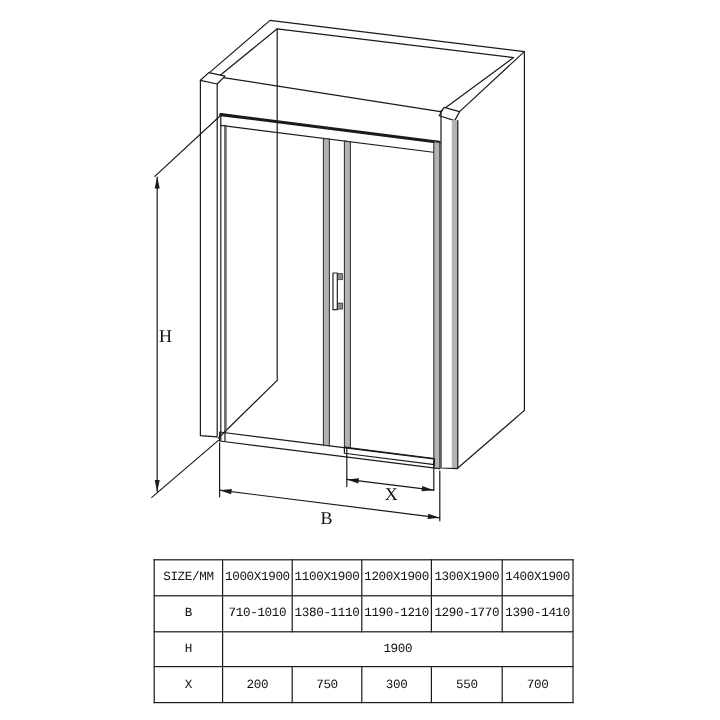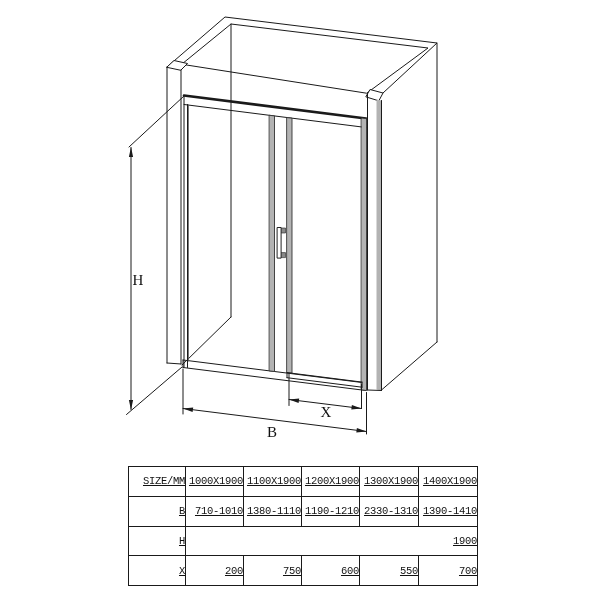--- a/index.html
+++ b/index.html
@@ -1,21 +1,21 @@
 <!DOCTYPE html>
 <html><head>
 <meta charset="utf-8">
 <style>
   html,body{margin:0;padding:0;}
   body{width:600px;height:600px;background:#ffffff;font-family:"Liberation Sans",sans-serif;}
   .canvas{position:relative;width:600px;height:600px;background:#ffffff;overflow:hidden;}
   .drawing{position:absolute;left:0;top:0;}
   .size-table{position:absolute;left:128px;top:466px;width:349px;border-collapse:collapse;table-layout:fixed;}
-  .size-table td{border:1.2px solid #1a1a1a;height:28.8px;padding:0;text-align:right;vertical-align:middle;
-    font-family:"Liberation Mono",monospace;font-size:10.5px;color:#111;letter-spacing:-0.3px;white-space:nowrap;text-decoration:underline;}
+  .size-table td{border:1.2px solid #1a1a1a;height:28.8px;padding:0;text-align:center;vertical-align:middle;
+    font-family:"Liberation Mono",monospace;font-size:10.5px;color:#111;letter-spacing:-0.3px;white-space:nowrap;}
   .dim-label{font-family:"Liberation Serif",serif;font-size:15px;fill:#111;}
 </style>
 </head>
 <body>
 
 <div class="canvas">
 
   <svg class="drawing" width="600" height="460" viewBox="0 0 600 460">
     <g stroke="#1a1a1a" stroke-width="1" fill="none" stroke-linecap="round" stroke-linejoin="round">
 
@@ -98,31 +98,31 @@
         <td>1100X1900</td>
         <td>1200X1900</td>
         <td>1300X1900</td>
         <td>1400X1900</td>
       </tr>
       <tr>
         <td>B</td>
         <td>710-1010</td>
         <td>1380-1110</td>
         <td>1190-1210</td>
-        <td>2330-1310</td>
+        <td>1290-1770</td>
         <td>1390-1410</td>
       </tr>
       <tr>
         <td>H</td>
         <td colspan="5">1900</td>
       </tr>
       <tr>
         <td>X</td>
         <td>200</td>
         <td>750</td>
-        <td>600</td>
+        <td>300</td>
         <td>550</td>
         <td>700</td>
       </tr>
     </tbody>
   </table>
 
 </div>
 
 </body></html>

